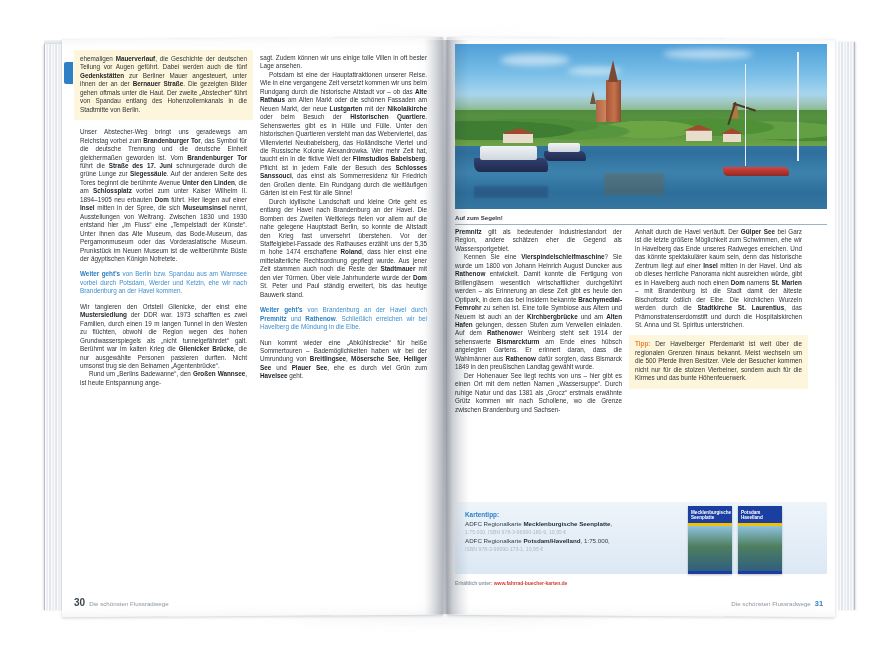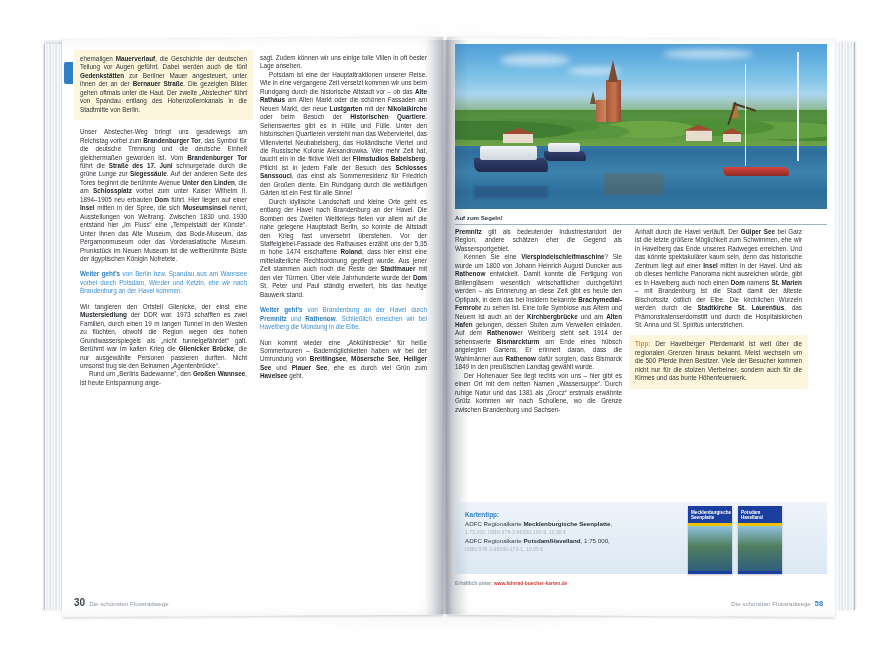--- a/index.html
+++ b/index.html
@@ -361,21 +361,21 @@
             <div class="bottom"></div>
         <div class="ttl">Potsdam Havelland</div>
       </div>
     </div>
 
     <div class="erhaelt">
       <span class="u">Erhältlich unter: </span><span>www.fahrrad-buecher-karten.de</span>
     </div>
 
     <div class="footer-right">
-      <span>Die schönsten Flussradwege</span><span class="pg">58</span>
+      <span>Die schönsten Flussradwege</span><span class="pg">31</span>
     </div>
 
    </div>
   </div>
 
   <div class="gutter"></div>
   <div class="thumb-tab"></div>
 
 </div>
 

